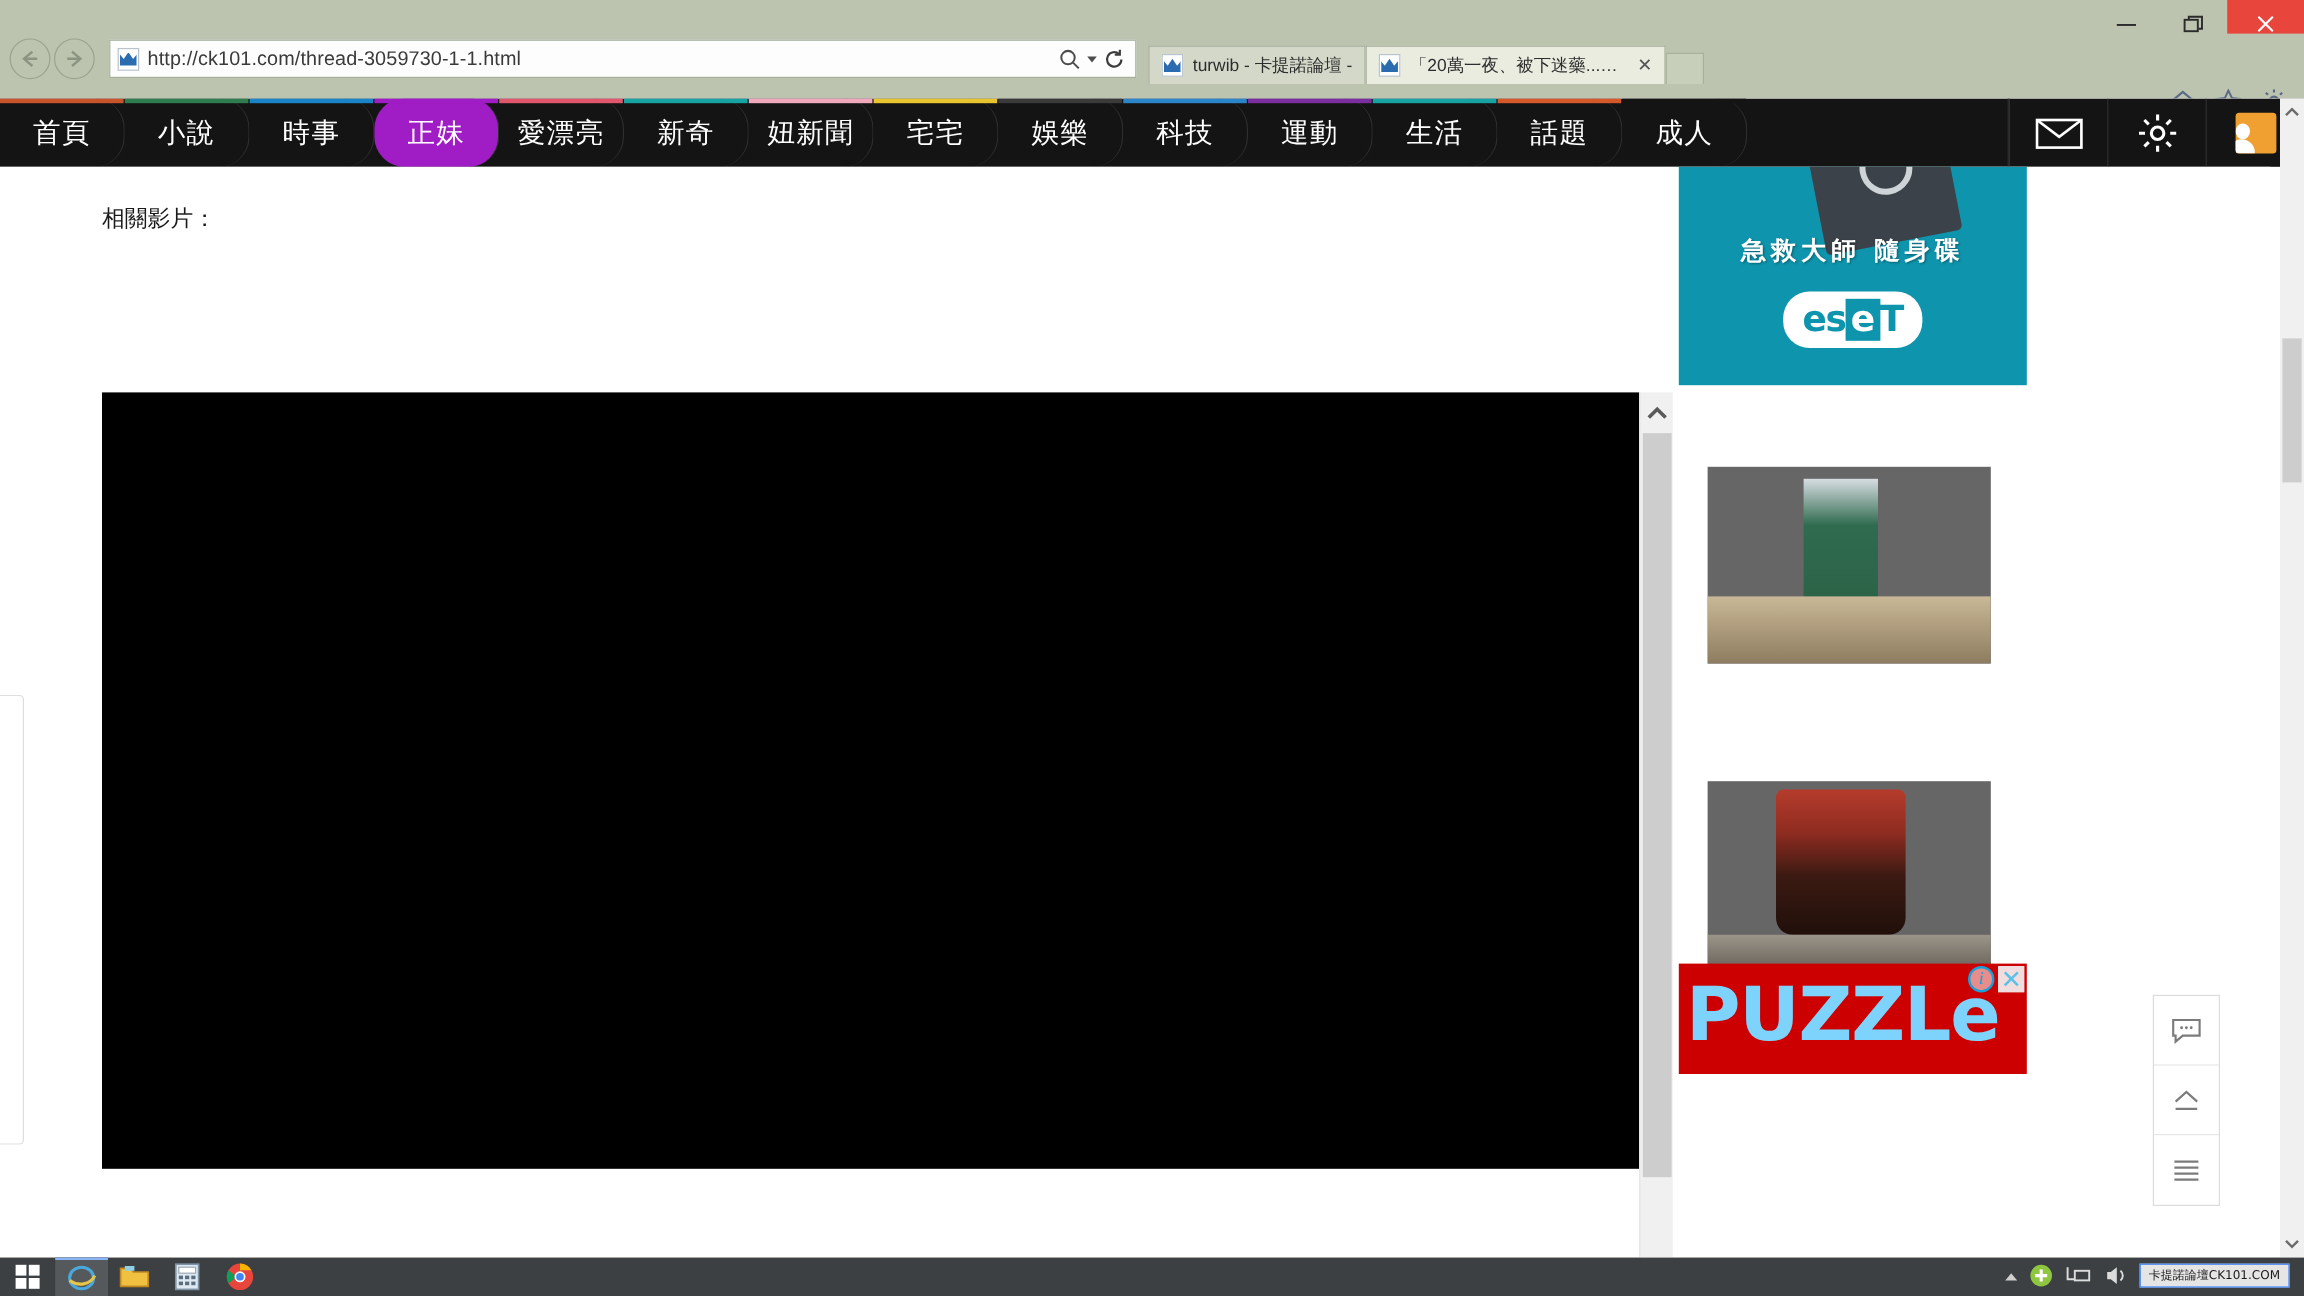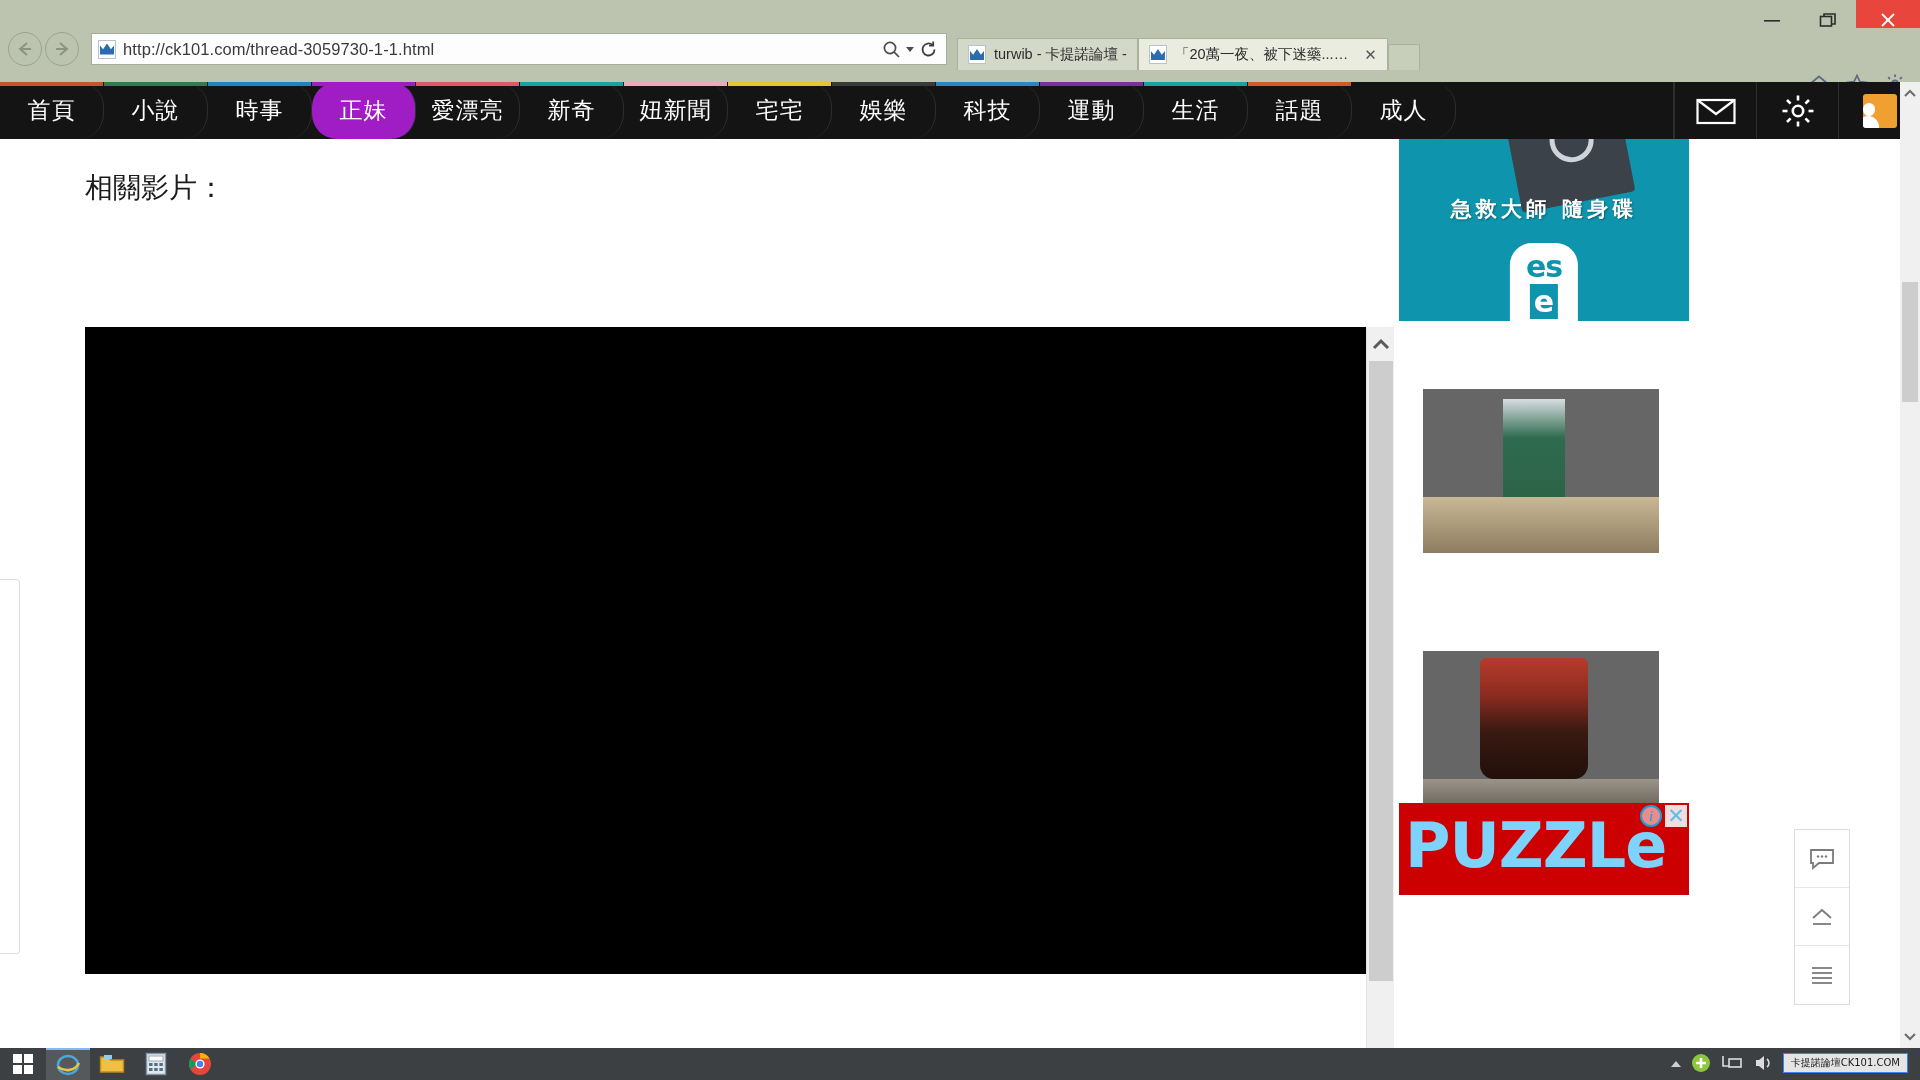--- a/index.html
+++ b/index.html
@@ -123,21 +123,21 @@
     width: 34px; height: 34px; background: #f0a030; border-radius: 3px;
     display: flex; align-items: flex-end; justify-content: center; overflow: hidden;
   }
   .avatar-sq .head { width: 13px; height: 13px; border-radius: 50%; background: #fff; position: relative; top: -12px; }
   .avatar-sq .body { width: 23px; height: 12px; border-radius: 12px 12px 0 0; background: #fff; position: relative; left: -18px; top: 0; }
 
   
   .content { display: flex; height: 909px; background: #fff; }
   .main-col { width: 1395px; position: relative; background: #fff; }
   .related-label {
-    font-size: 28px; color: #1a1a1a; padding: 30px 0 0 85px;
+    font-size: 19px; color: #1a1a1a; padding: 30px 0 0 85px;
     font-family: Liberation Mono, monospace;
   }
   .video-wrap {
     position: absolute; left: 85px; top: 188px;
     width: 1281px; height: 647px; background: #000;
   }
   .ad-info {
     position: absolute; width: 22px; height: 22px; border-radius: 50%;
     border: 2px solid #1aa0d8; color: #1aa0d8; font-size: 15px; font-style: italic;
     display: flex; align-items: center; justify-content: center; background: rgba(255,255,255,.55);
@@ -169,21 +169,21 @@
     border: 5px solid #cfd4d8; border-radius: 50%;
   }
   .eset-slogan {
     position: absolute; left: 0; right: 0; top: 56px; text-align: center; color: #fff;
     font-size: 21px; letter-spacing: 4px; font-weight: bold;
     font-family: "DejaVu Sans", sans-serif; text-shadow: 1px 1px 2px rgba(0,0,0,.35);
   }
   .eset-logo {
     position: absolute; left: 50%; transform: translateX(-50%); top: 104px;
     background: #fff; border-radius: 22px; padding: 6px 16px;
-    display: flex; align-items: center; gap: 0; flex-direction: column;
+    display: flex; align-items: center; gap: 0;
   }
   .eset-logo .p1, .eset-logo .p3 { color: #0e95ad; font-size: 30px; font-weight: bold; font-family: "DejaVu Sans", sans-serif; letter-spacing: -1px; }
   .eset-logo .p2 { background: #0e95ad; color: #fff; font-size: 30px; font-weight: bold; padding: 0 4px; font-family: "DejaVu Sans", sans-serif; }
 
   .side-head {
     position: absolute; left: 18px; top: 205px; width: 258px;
     font-size: 21px; color: #222; padding-bottom: 16px;
     border-bottom: 1px solid #e0e0e0;
     font-family: "DejaVu Sans", "Liberation Sans", sans-serif;
   }

